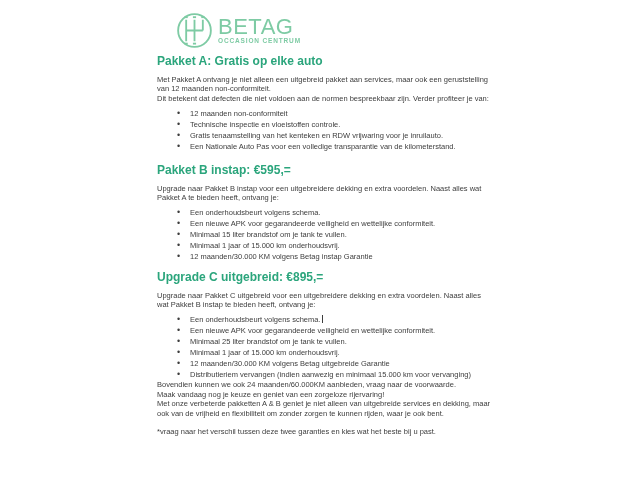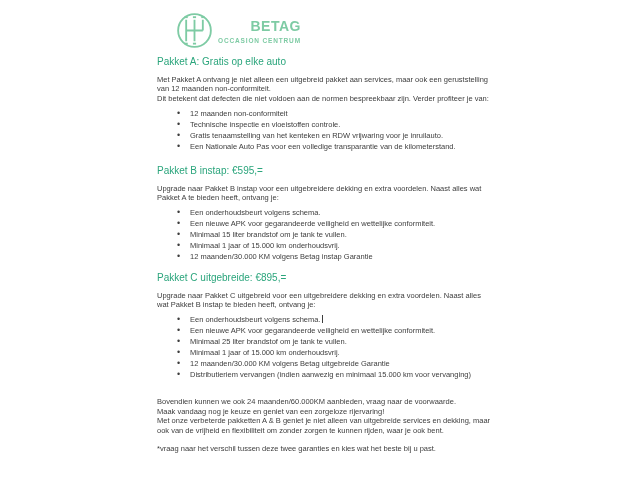--- a/index.html
+++ b/index.html
@@ -12,54 +12,54 @@
   }
   .page { position: absolute; inset: 0; background: #ffffff; }
 
   
   .logo {
     position: absolute; left: 176px; top: 12px;
     display: flex; align-items: center; gap: 5px;
   }
   .logo-icon { display: block; width: 37px; height: 37px; }
   .brand {
-    font-size: 14px; font-weight: bold; letter-spacing: 0.5px;
-    line-height: 19px; color: #7ecba4; text-align: right;
+    font-size: 22px; font-weight: normal; letter-spacing: 0.5px;
+    line-height: 19px; color: #7ecba4;
   }
   .tagline {
     font-size: 6.5px; font-weight: bold; letter-spacing: 0.85px;
     color: #7ecba4; margin-top: 1px; white-space: nowrap;
   }
 
   
   .content {
     position: absolute; left: 157px; top: 55px; width: 336px;
     color: #3d3d3d; font-size: 7.5px; line-height: 9.7px;
   }
   .pkg-heading {
-    font-size: 10px; line-height: 9.7px; font-weight: normal;
+    font-size: 12px; line-height: 9.7px; font-weight: bold;
     color: #2ba57c; margin: 0;
   }
   .sec-a .pkg-heading { margin-top: 2px; }
   .sec-b { margin-top: 14px; }
   .sec-c { margin-top: 11px; }
   .pkg p { margin: 0; }
   .pkg .pkg-heading + p { margin-top: 8px; }
   .bullet-list {
     list-style: none; margin: 4px 0 0 0; padding: 0 0 0 20px;
   }
   .bullet-list li {
     position: relative; padding-left: 13px; line-height: 11px;
   }
   .bullet-list li::before {
     content: "\2022";
     position: absolute; left: 0; top: 0;
     font-size: 9px; line-height: 11px; color: #3d3d3d;
   }
-  .outro { margin-top: 17px; line-height: 9.5px; }
+  .outro { line-height: 9.5px; }
   .outro p { margin: 0; }
   .footnote { margin: 9px 0 0 0; }
   .caret {
     display: inline-block; width: 1px; height: 8px;
     background: #3d3d3d; vertical-align: -1px; margin-left: 1px;
   }
 </style>
 </head>
 <body>
 
@@ -107,21 +107,21 @@
       <ul class="bullet-list">
         <li>Een onderhoudsbeurt volgens schema.</li>
         <li>Een nieuwe APK voor gegarandeerde veiligheid en wettelijke conformiteit.</li>
         <li>Minimaal 15 liter brandstof om je tank te vullen.</li>
         <li>Minimaal 1 jaar of 15.000 km onderhoudsvrij.</li>
         <li>12 maanden/30.000 KM volgens Betag instap Garantie</li>
       </ul>
     </section>
 
     <section class="pkg sec-c">
-      <h2 class="pkg-heading">Pakket C uitgebreide: €895,=</h2>
+      <h2 class="pkg-heading">Upgrade C uitgebreid: €895,=</h2>
       <p>Upgrade naar Pakket C uitgebreid voor een uitgebreidere dekking en extra voordelen. Naast alles wat Pakket B instap te bieden heeft, ontvang je:</p>
       <ul class="bullet-list">
         <li><span>Een onderhoudsbeurt volgens schema.</span><span class="caret"></span></li>
         <li>Een nieuwe APK voor gegarandeerde veiligheid en wettelijke conformiteit.</li>
         <li>Minimaal 25 liter brandstof om je tank te vullen.</li>
         <li>Minimaal 1 jaar of 15.000 km onderhoudsvrij.</li>
         <li>12 maanden/30.000 KM volgens Betag uitgebreide Garantie</li>
         <li>Distributieriem vervangen (indien aanwezig en minimaal 15.000 km voor vervanging)</li>
       </ul>
     </section>

